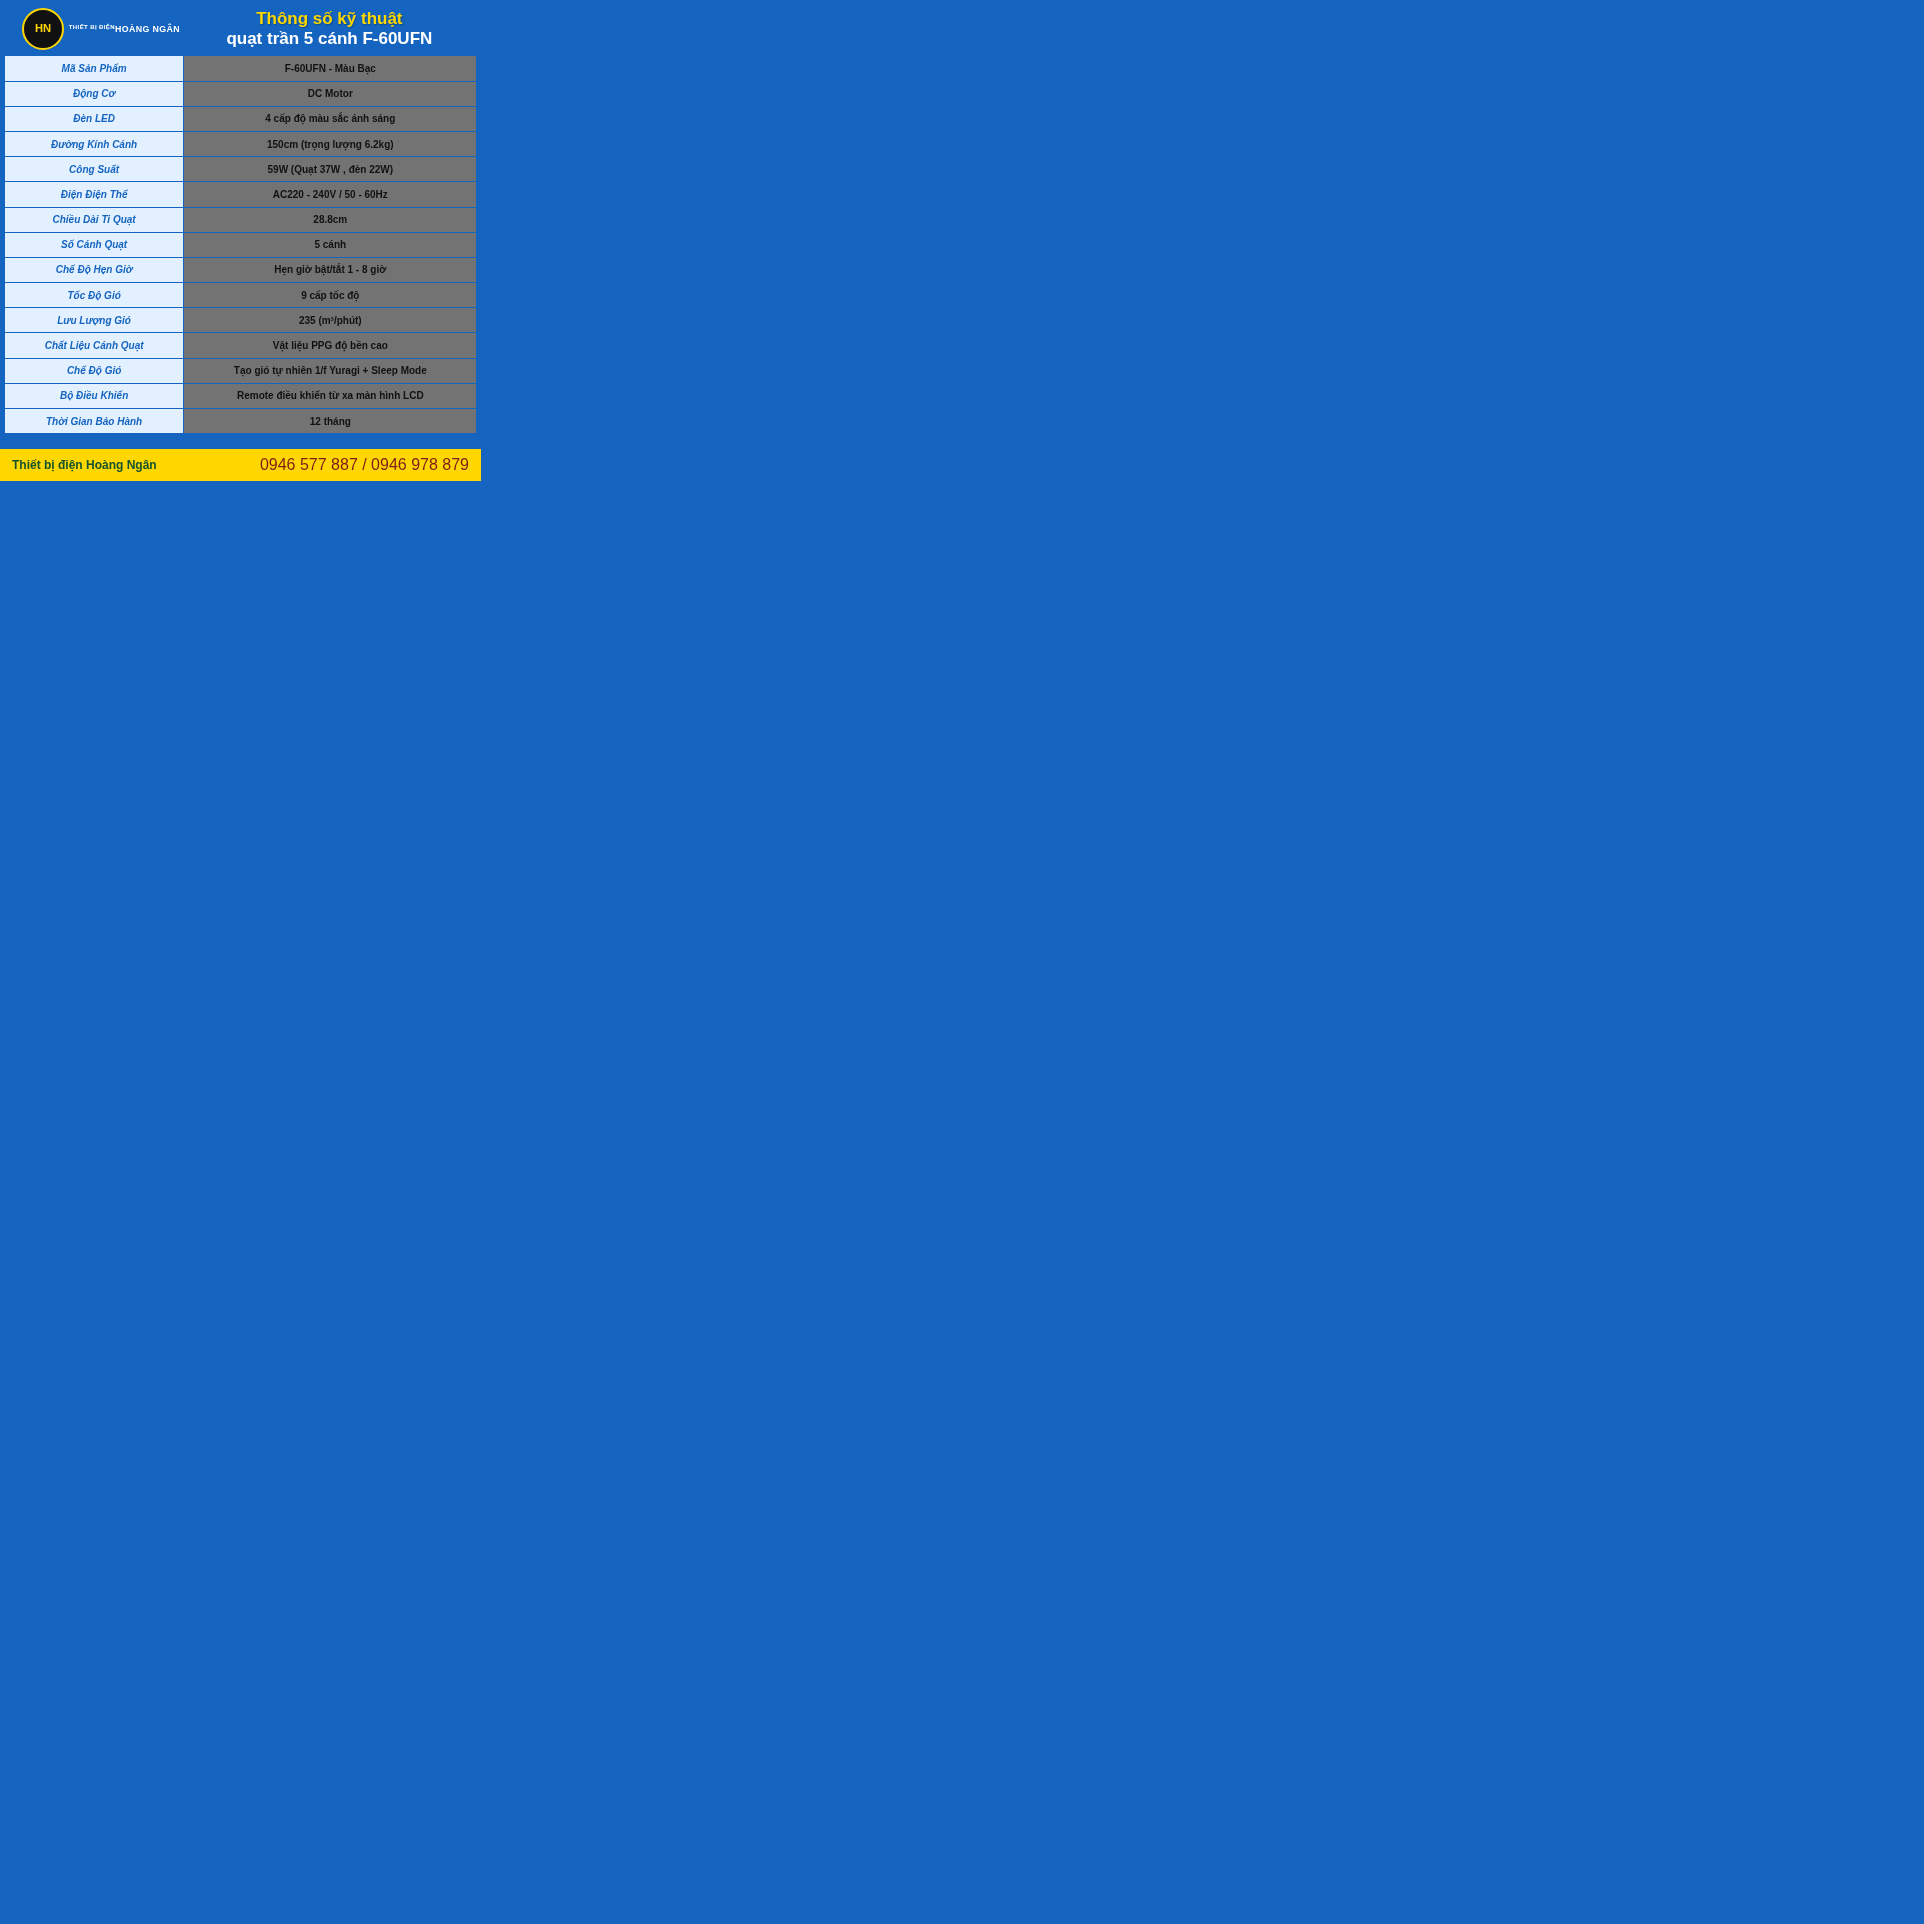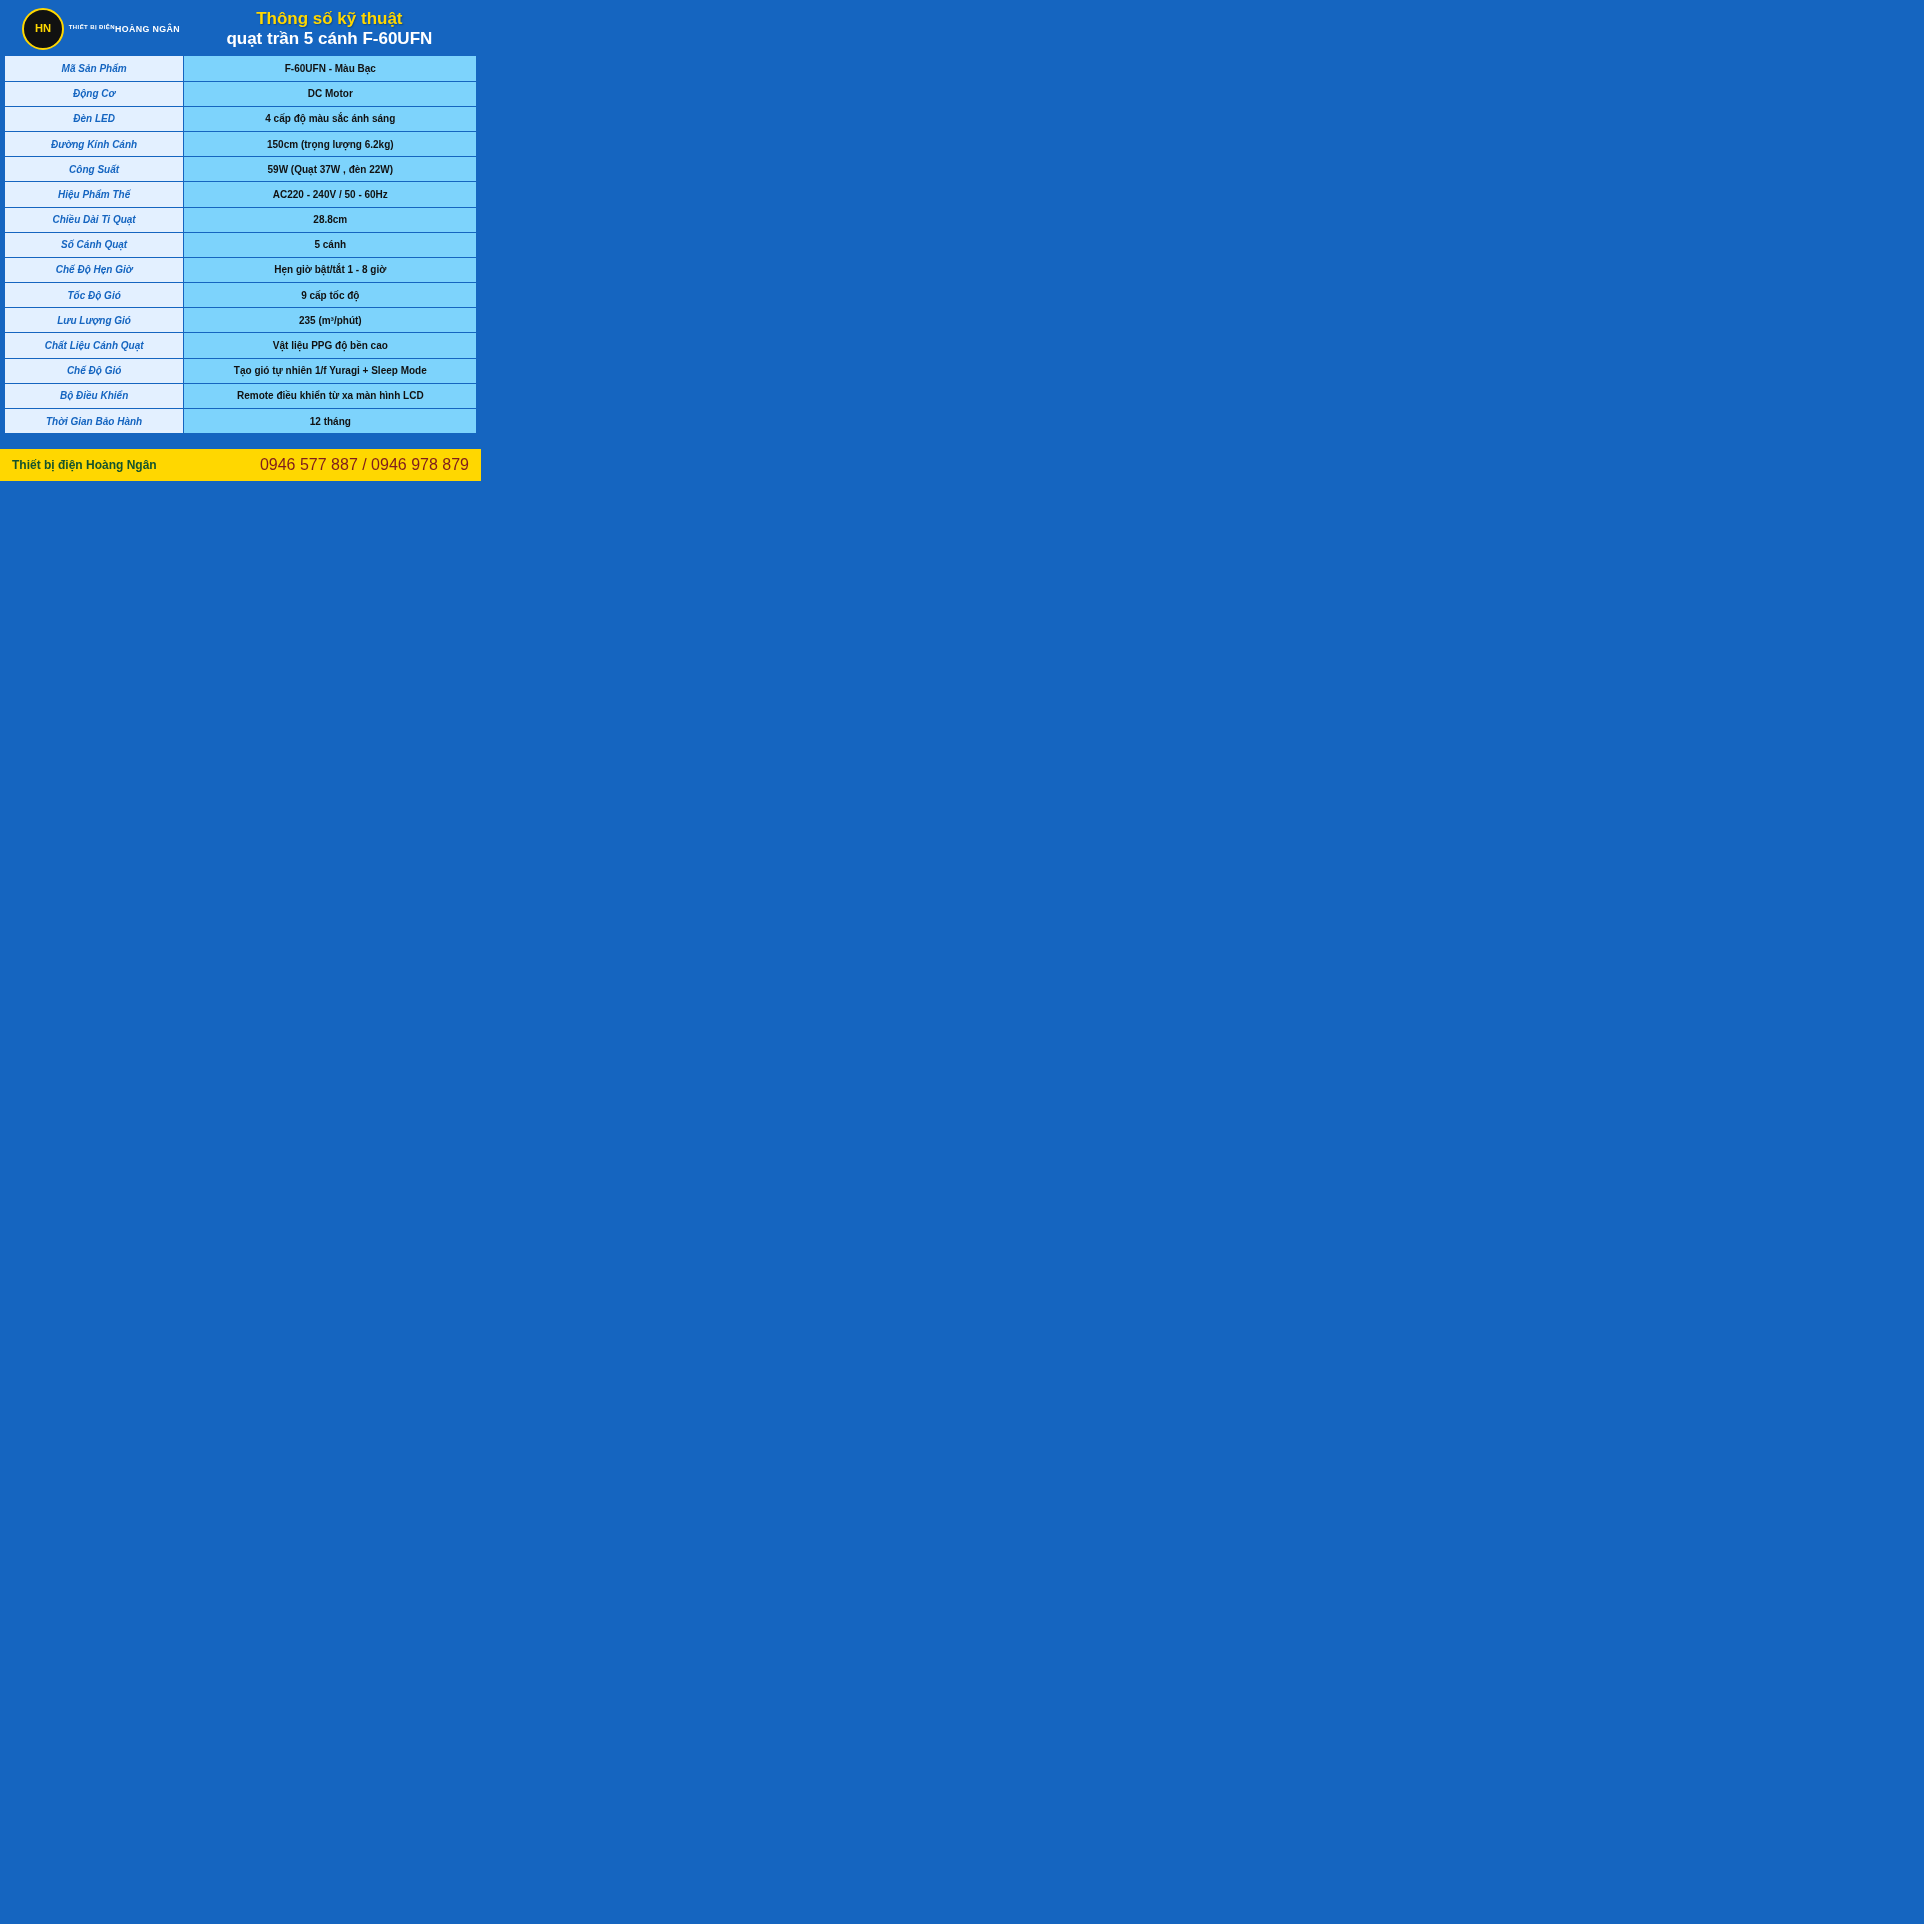--- a/index.html
+++ b/index.html
@@ -122,21 +122,21 @@
     .col-label {
       background: #E3F0FF;
       color: #1565C0;
       font-style: italic;
       font-weight: 700;
       width: 38%;
       text-align: center;
     }
 
     .col-value {
-      background: #7dd3fc;
+      background: #737373;
       color: #111;
       font-weight: 700;
       text-align: center;
       width: 62%;
     }
 
     .footer {
       background: #FFD700;
       padding: 7.2px 12px;
       display: flex;
@@ -192,21 +192,21 @@
         </tr>
         <tr>
           <td class="col-label">Đường Kính Cánh</td>
           <td class="col-value">150cm (trọng lượng 6.2kg)</td>
         </tr>
         <tr>
           <td class="col-label">Công Suất</td>
           <td class="col-value">59W (Quạt 37W , đèn 22W)</td>
         </tr>
         <tr>
-          <td class="col-label">Hiệu Phẩm Thế</td>
+          <td class="col-label">Điện Điện Thế</td>
           <td class="col-value">AC220 - 240V / 50 - 60Hz</td>
         </tr>
         <tr>
           <td class="col-label">Chiều Dài Ti Quạt</td>
           <td class="col-value">28.8cm</td>
         </tr>
         <tr>
           <td class="col-label">Số Cánh Quạt</td>
           <td class="col-value">5 cánh</td>
         </tr>

